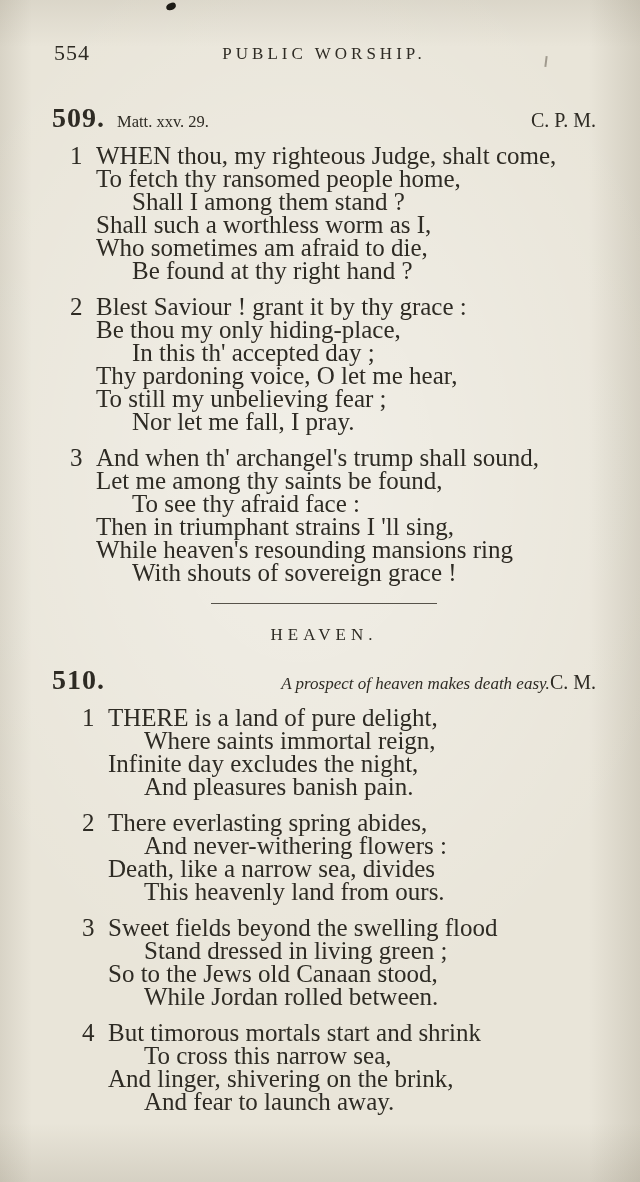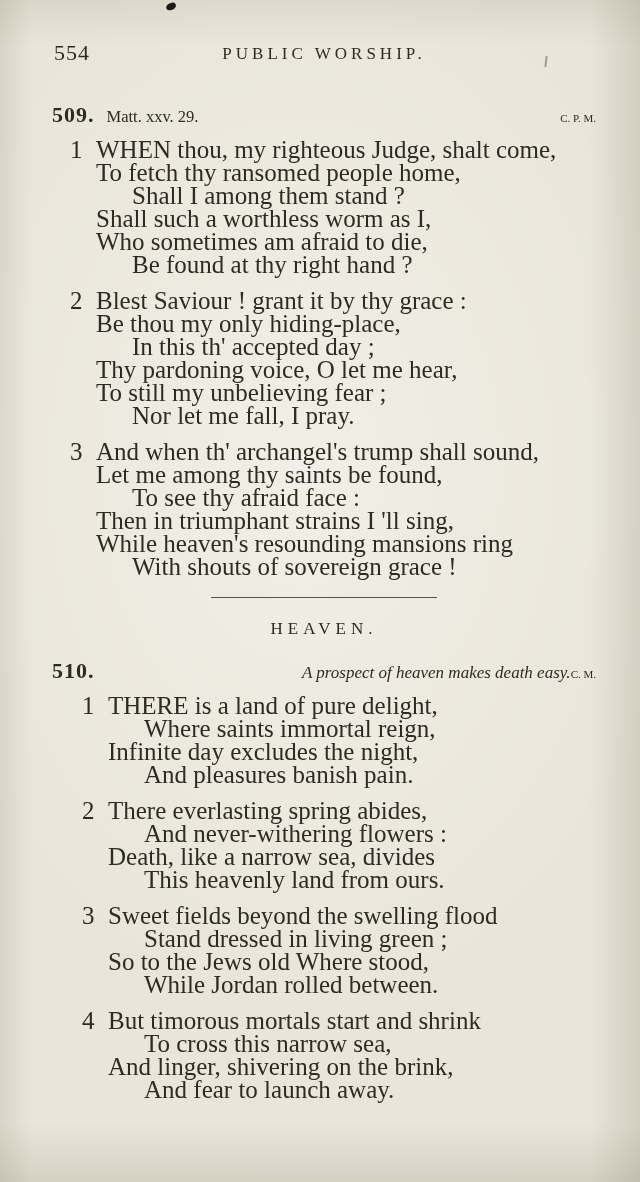--- a/index.html
+++ b/index.html
@@ -29,24 +29,24 @@
   .mark1 {
     position:absolute; left:545px; top:56px; width:2px; height:11px;
     background:rgba(70,63,50,0.45); transform:rotate(7deg);
   }
   
   .header-row { position:relative; height:30px; margin-bottom:32px; }
   .page-num { position:absolute; left:2px; top:0; font-size:22px; letter-spacing:1px; }
   .running-head { text-align:center; font-size:17px; letter-spacing:4px; padding-top:4px; }
   
   .hymn-head { display:flex; align-items:baseline; margin-bottom:10px; }
-  .hymn-num { font-size:22px; font-weight:bold; letter-spacing:1px;text-align:center; }
+  .hymn-num { font-size:28px; font-weight:bold; letter-spacing:1px;text-align:center; }
   .hymn-title { font-style:italic; font-size:17px; margin-left:16px; }
   .hymn-ref { font-size:16.5px; margin-left:12px; }
-  .hymn-meter { font-size:11px; margin-left:auto;text-align:right; }
+  .hymn-meter { font-size:20px; margin-left:auto;text-align:right; }
   .hymn-head.spread .hymn-title { flex:1; text-align:right; margin-left:0;font-family:Liberation Serif, serif; }
   .hymn-head.spread .hymn-meter { margin-left:0; }
   
   .verse { margin-bottom:13px; }
   .line { font-size:25px; line-height:23px; padding-left:44px; white-space:nowrap; }
   .line.ind { padding-left:80px; }
   .line.first { padding-left:18px; }
   .vnum { display:inline-block; width:26px; }
   .shift .line { padding-left:56px; }
   .shift .line.ind { padding-left:92px; }
@@ -124,21 +124,21 @@
     <div class="verse">
       <div class="line first"><span class="vnum">2</span><span>There everlasting spring abides,</span></div>
       <div class="line ind">And never-withering flowers :</div>
       <div class="line">Death, like a narrow sea, divides</div>
       <div class="line ind">This heavenly land from ours.</div>
     </div>
 
     <div class="verse">
       <div class="line first"><span class="vnum">3</span><span>Sweet fields beyond the swelling flood</span></div>
       <div class="line ind">Stand dressed in living green ;</div>
-      <div class="line">So to the Jews old Where stood,</div>
+      <div class="line">So to the Jews old Canaan stood,</div>
       <div class="line ind">While Jordan rolled between.</div>
     </div>
 
     <div class="verse">
       <div class="line first"><span class="vnum">4</span><span>But timorous mortals start and shrink</span></div>
       <div class="line ind">To cross this narrow sea,</div>
       <div class="line">And linger, shivering on the brink,</div>
       <div class="line ind">And fear to launch away.</div>
     </div>
   </div>

